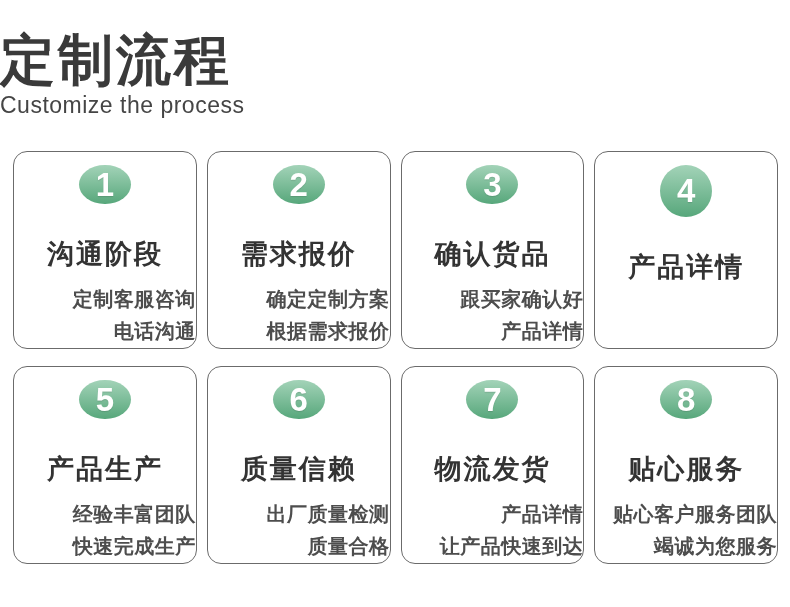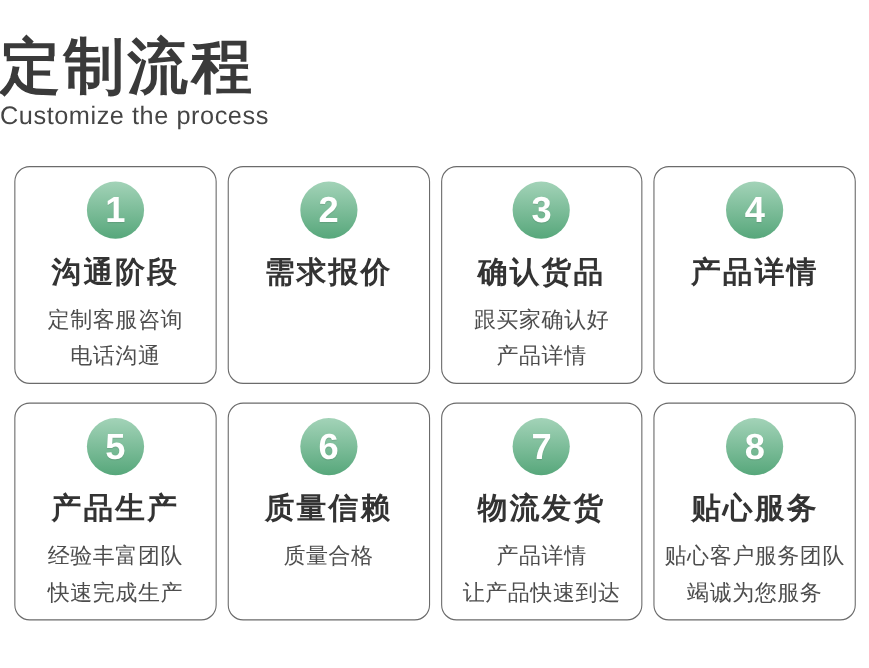--- a/index.html
+++ b/index.html
@@ -53,35 +53,36 @@
     justify-content: center;
   }
   .num {
     color: var(--badge-text, #ffffff);
     font-size: 33px;
     font-weight: 800;
     line-height: 1;
     text-shadow: 0 1px 1px rgba(0,0,0,0.12);
   }
   .card-title {
-    margin-top: 16px;
+    margin-top: 36px;
     font-size: 27px;
     font-weight: 800;
     color: var(--step-title, #333333);
     letter-spacing: 2px;
     line-height: 1.1;
   }
   .card-desc {
     margin-top: 13px;
-    text-align: center;
+    text-align: right;
     font-size: 20px;
     color: var(--step-desc, #4d4d4d);
     line-height: 1.62;
     letter-spacing: 0.5px;
     width: 100%;
+    font-weight: bold;
   }
   .desc-line { white-space: nowrap; }
 </style>
 </head>
 <body>
 
 <div class="page">
   <div class="header">
     <div class="main-title">定制流程</div>
     <div class="sub-title">Customize the process</div>
@@ -97,20 +98,24 @@
       <div class="desc-line">定制客服咨询</div>
       <div class="desc-line">电话沟通</div>
     </div>
   </div>
 
   <div class="card">
     <div class="num-circle">
       <span class="num">2</span>
     </div>
     <div class="card-title">需求报价</div>
+    <div class="card-desc">
+      <div class="desc-line">确定定制方案</div>
+      <div class="desc-line">根据需求报价</div>
+    </div>
   </div>
 
   <div class="card">
     <div class="num-circle">
       <span class="num">3</span>
     </div>
     <div class="card-title">确认货品</div>
     <div class="card-desc">
       <div class="desc-line">跟买家确认好</div>
       <div class="desc-line">产品详情</div>
@@ -134,20 +139,21 @@
       <div class="desc-line">快速完成生产</div>
     </div>
   </div>
 
   <div class="card">
     <div class="num-circle">
       <span class="num">6</span>
     </div>
     <div class="card-title">质量信赖</div>
     <div class="card-desc">
+      <div class="desc-line">出厂质量检测</div>
       <div class="desc-line">质量合格</div>
     </div>
   </div>
 
   <div class="card">
     <div class="num-circle">
       <span class="num">7</span>
     </div>
     <div class="card-title">物流发货</div>
     <div class="card-desc">

